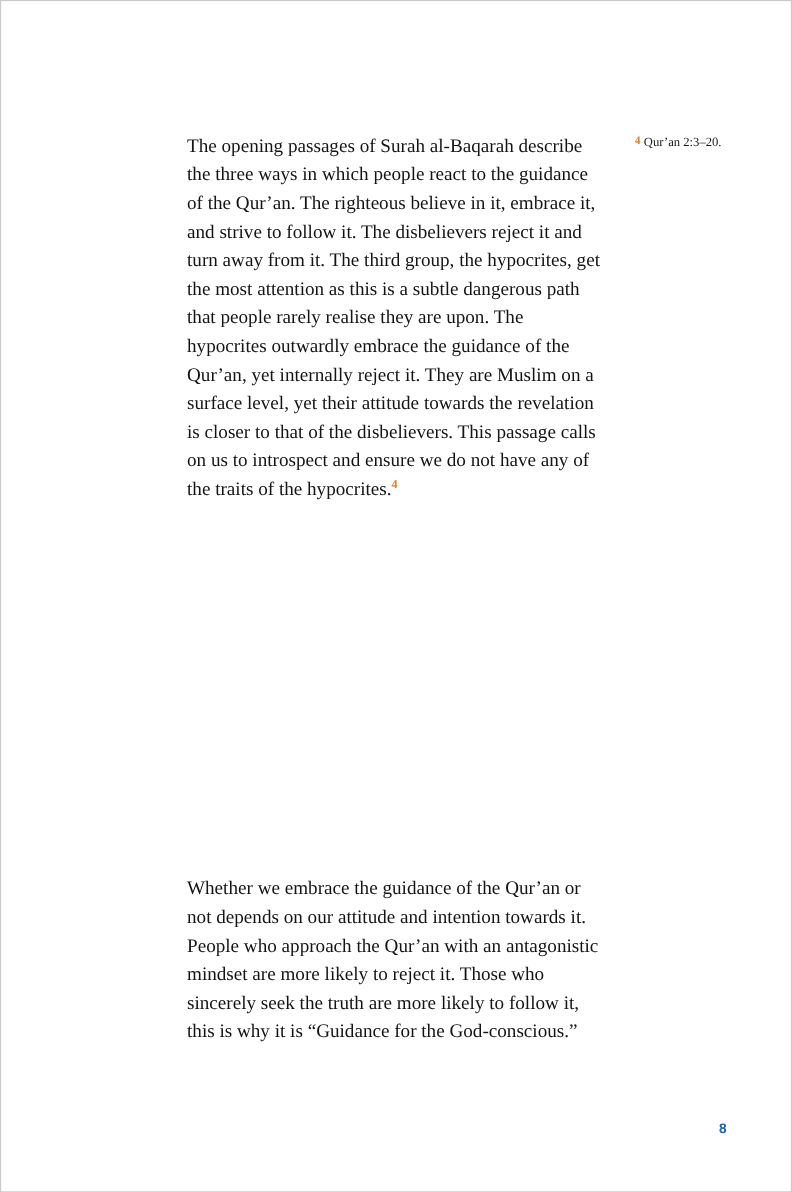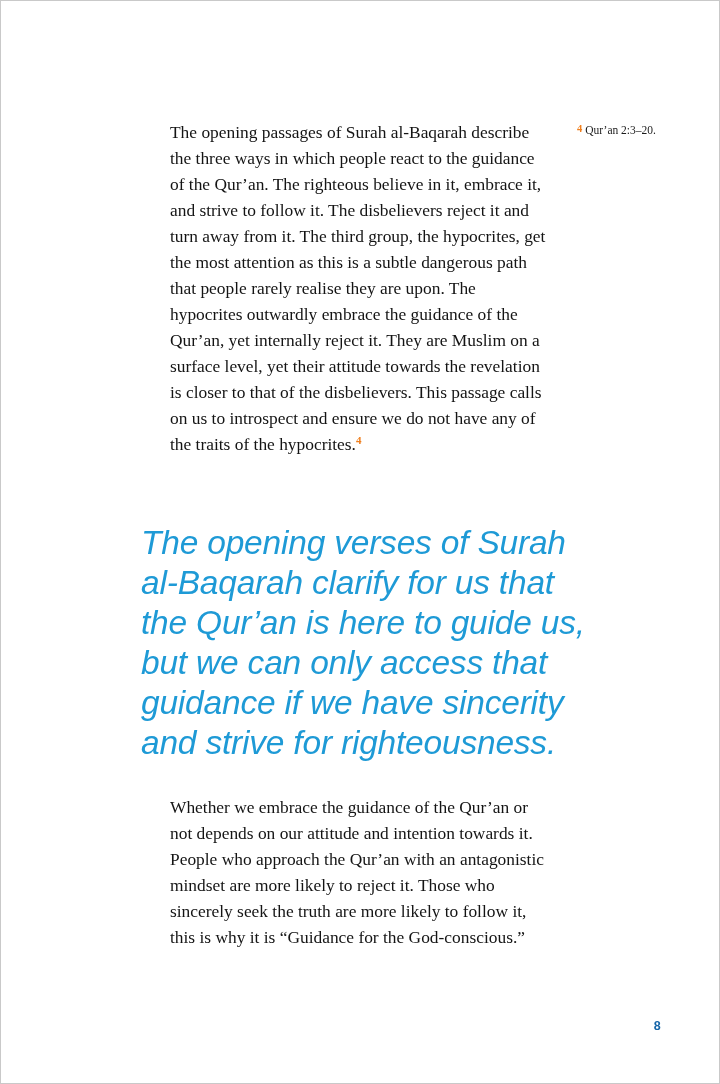--- a/index.html
+++ b/index.html
@@ -100,21 +100,20 @@
 <div class="page">
 
   <div class="margin-note">
     <span class="fn-num">4</span><span>Qur’an 2:3–20.</span>
   </div>
 
   <div class="body-col para-one">
     <p class="body-text"><span>The opening passages of Surah al-Baqarah describe the three ways in which people react to the guidance of the Qur’an. The righteous believe in it, embrace it, and strive to follow it. The disbelievers reject it and turn away from it. The third group, the hypocrites, get the most attention as this is a subtle dangerous path that people rarely realise they are upon. The hypocrites outwardly embrace the guidance of the Qur’an, yet internally reject it. They are Muslim on a surface level, yet their attitude towards the revelation is closer to that of the disbelievers. This passage calls on us to introspect and ensure we do not have any of the traits of the hypocrites.</span><span class="fn-ref">4</span></p>
   </div>
 
-  <blockquote class="pullquote">The opening verses of Surah al-Baqarah clarify for us that the Qur’an is here to guide us, but we can only access that guidance if we have sincerity and strive for righteousness.</blockquote>
 
   <div class="body-col para-two">
     <p class="body-text">Whether we embrace the guidance of the Qur’an or not depends on our attitude and intention towards it. People who approach the Qur’an with an antagonistic mindset are more likely to reject it. Those who sincerely seek the truth are more likely to follow it, this is why it is “Guidance for the God-conscious.”</p>
   </div>
 
   <div class="page-number">8</div>
 
 </div>
 
 </body></html>

